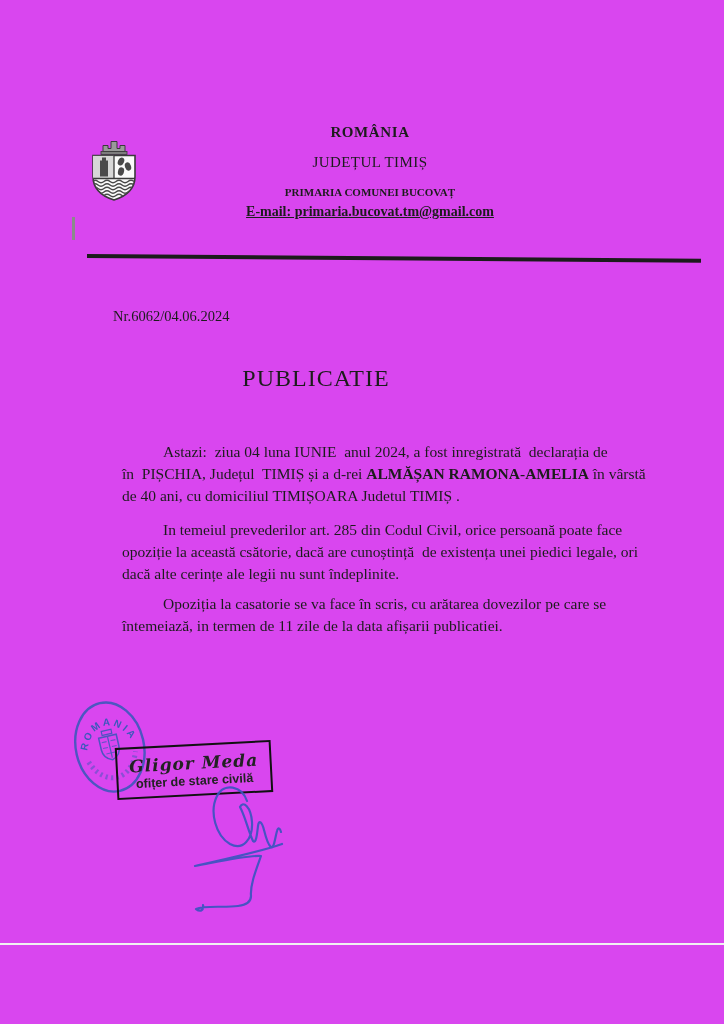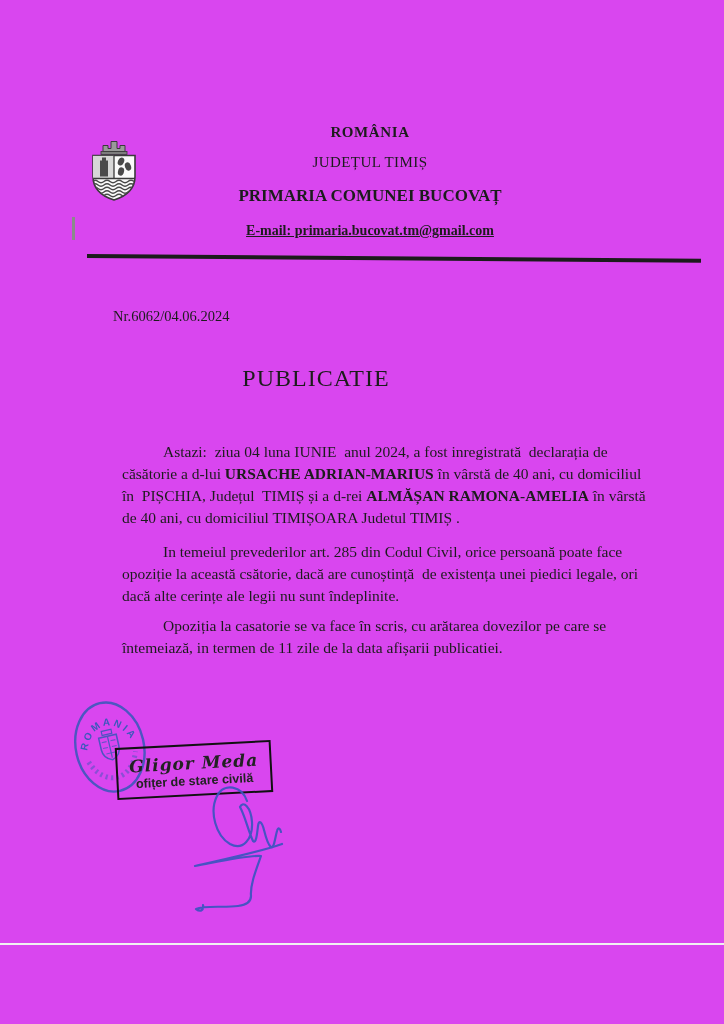--- a/index.html
+++ b/index.html
@@ -8,23 +8,23 @@
     position:relative; width:724px; height:1024px; background:#d946ef;
     font-family:"Liberation Serif", serif; color:#1c1c1c;
   }
   
   #coat-of-arms { position:absolute; left:88px; top:138px; width:52px; height:64px; }
   #letterhead {
     position:absolute; left:96px; top:124px; width:548px; text-align:center;
   }
   .lh-country  { font-weight:bold; font-size:15px; letter-spacing:.6px; }
   .lh-county   { font-size:15px; margin-top:13px; letter-spacing:.4px; }
-  .lh-inst     { font-weight:bold; font-size:17px; margin-top:15px; }
+  .lh-inst     { font-weight:bold; font-size:11px; margin-top:15px; }
   .lh-addr     { font-weight:bold; font-size:14px; margin-top:1px; }
-  .lh-email    { font-weight:bold; font-size:14px; margin-top:17px; text-decoration:underline; }
+  .lh-email    { font-weight:bold; font-size:14px; margin-top:6px; text-decoration:underline; }
   #head-rule {
     position:absolute; left:87px; top:254px; width:614px; height:4px;
     background:#1b1b1b; transform:rotate(0.45deg); transform-origin:left center;
   }
   #left-tick {
     position:absolute; left:72px; top:217px; width:2.5px; height:23px; background:#8a8a8a;
   }
   
   #doc-number { position:absolute; left:113px; top:308px; font-size:14.5px; }
   #doc-title {
@@ -105,21 +105,20 @@
 
   <div id="head-rule"></div>
   <div id="left-tick"></div>
 
   <div id="doc-number">Nr.6062/04.06.2024</div>
   <div id="doc-title">PUBLICATIE</div>
 
   <div id="body-text">
     <div class="para">
       <div class="line indent">Astazi:  ziua 04 luna IUNIE  anul 2024, a fost inregistrată  declarația de</div>
-      <div class="line"><span>căsătorie a d-lui </span><span class="b">URSACHE ADRIAN-MARIUS</span><span> în vârstă de 40 ani, cu domiciliul</span></div>
       <div class="line"><span>în  PIȘCHIA, Județul  TIMIȘ și a d-rei </span><span class="b">ALMĂȘAN RAMONA-AMELIA</span><span> în vârstă</span></div>
       <div class="line">de 40 ani, cu domiciliul TIMIȘOARA Judetul TIMIȘ .</div>
     </div>
     <div class="para gap12">
       <div class="line indent">In temeiul prevederilor art. 285 din Codul Civil, orice persoană poate face</div>
       <div class="line">opoziție la această csătorie, dacă are cunoștință  de existența unei piedici legale, ori</div>
       <div class="line">dacă alte cerințe ale legii nu sunt îndeplinite.</div>
     </div>
     <div class="para gap8">
       <div class="line indent">Opoziția la casatorie se va face în scris, cu arătarea dovezilor pe care se</div>

